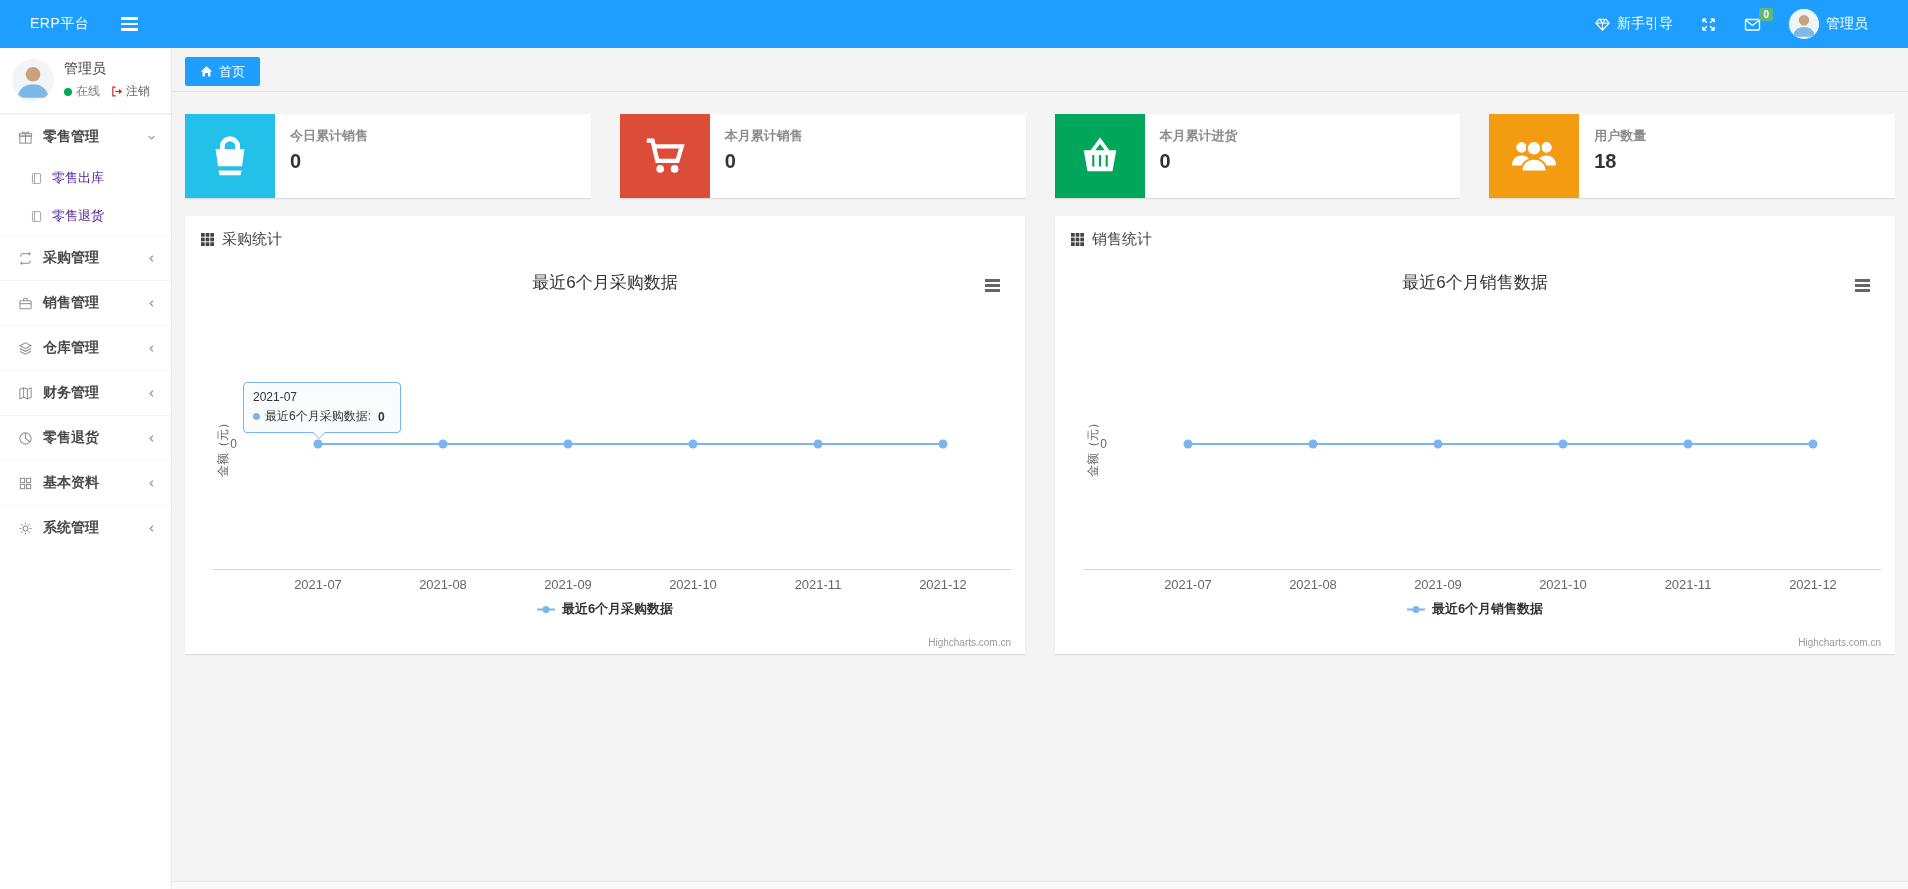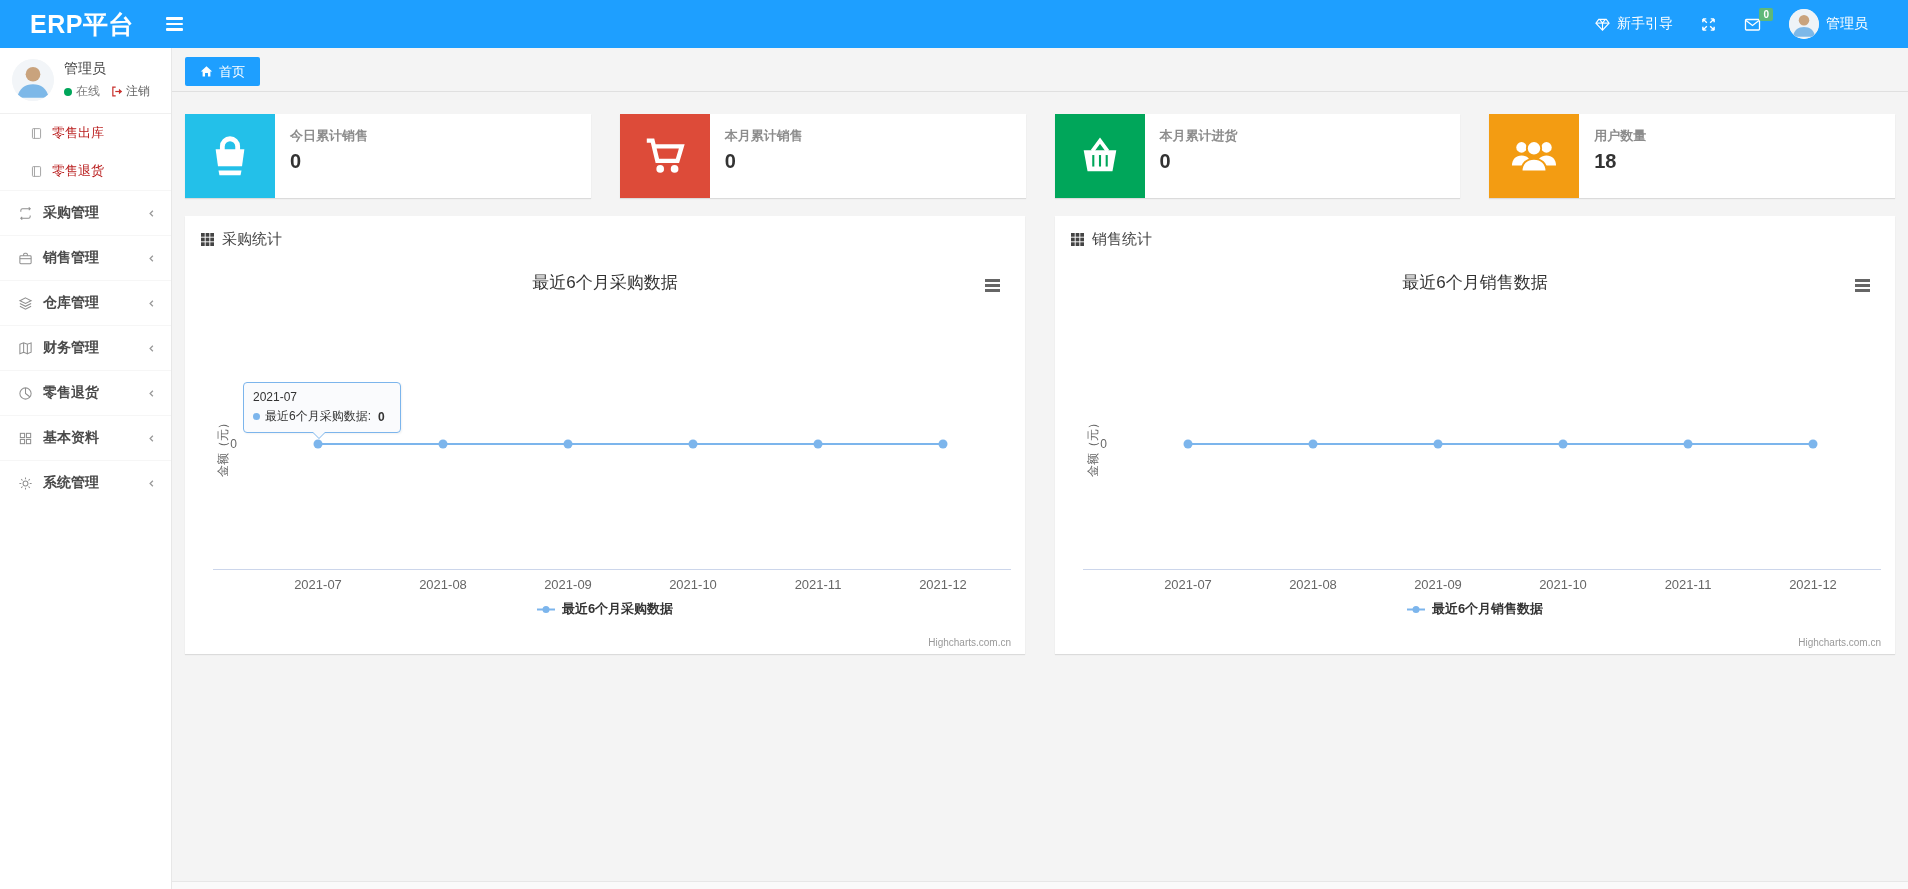--- a/index.html
+++ b/index.html
@@ -2,21 +2,21 @@
 <html><head>
 <meta charset="utf-8">
 <style>
   * { margin:0; padding:0; box-sizing:border-box; }
   html,body { width:1908px; height:889px; overflow:hidden;
     font-family:"Liberation Sans","DejaVu Sans",sans-serif; background:#f4f4f4; }
 
   
   .navbar { position:fixed; top:0; left:0; right:0; height:48px; background:#1e9fff;
     display:flex; align-items:center; color:#fff; z-index:50; }
-  .brand { font-size:25px; font-weight:bold; letter-spacing:.5px; padding:0 26px 0 30px; }
+  .brand { font-size:14px; font-weight:normal; letter-spacing:.5px; padding:0 26px 0 30px; }
   .nav-burger { display:flex; flex-direction:column; gap:3px; cursor:pointer; padding:6px; }
   .nav-burger span { width:17px; height:2.5px; background:#fff; border-radius:1px; }
   .nav-right { margin-left:auto; display:flex; align-items:center; gap:28px; padding-right:40px; }
   .nav-item { display:flex; align-items:center; gap:7px; font-size:14px; cursor:pointer; }
   .mail-wrap { position:relative; }
   .badge { position:absolute; top:-9px; right:-12px; background:#5fb878; color:#fff;
     font-size:10px; line-height:13px; padding:0 4px; border-radius:2px; font-weight:bold; }
   .avatar-sm { width:30px; height:30px; border-radius:50%; overflow:hidden; background:#eef3f7; }
 
   
@@ -26,21 +26,21 @@
   .avatar-lg { width:42px; height:42px; border-radius:50%; overflow:hidden; background:#f4f6f8; flex:none; }
   .user-name { font-size:14px; color:#444; margin-bottom:5px; }
   .user-status { font-size:12px; color:#777; display:flex; align-items:center; gap:4px; }
   .dot-online { width:8px; height:8px; border-radius:50%; background:#00a65a; display:inline-block; }
   .logout { display:inline-flex; align-items:center; gap:3px; margin-left:6px; color:#666; cursor:pointer; }
   .menu { border-top:1px solid #f0f0f0; }
   .menu-item { height:45px; display:flex; align-items:center; gap:10px; padding:0 14px 0 18px;
     font-size:14px; font-weight:600; color:#4a4a4a; cursor:pointer; border-top:1px solid #f6f6f6; }
   .menu-item .chev { margin-left:auto; display:flex; }
   .menu-sub { height:38px; display:flex; align-items:center; gap:9px; padding:0 14px 0 30px;
-    font-size:13px; font-weight:400; color:#b91c1c; cursor:pointer; }
+    font-size:13px; font-weight:400; color:#4c1d95; cursor:pointer; }
   .micon { flex:none; display:flex; }
 
   
   .main { margin-left:172px; padding-top:48px; }
   .tabbar { padding:9px 0 0 13px; border-bottom:1px solid #e0e0e0; height:44px; }
   .tab-home { display:inline-flex; align-items:center; gap:6px; height:29px; padding:0 15px;
     background:#1e9fff; color:#fff; font-size:13px; border-radius:2px; cursor:pointer; }
 
   .cards { display:flex; gap:29px; margin:22px 13px 0; height:84px; }
   .card { flex:1; background:#fff; display:flex; box-shadow:0 1px 1px rgba(0,0,0,.10); }
@@ -164,20 +164,36 @@
             <line x1="6.5" y1="8" x2="12" y2="8" stroke="#c9302c" stroke-width="1.5"></line>
             <path d="M11 4.5L15 8l-4 3.5z" fill="#c9302c"></path>
           </svg>
           <span>注销</span>
         </span>
       </div>
     </div>
   </div>
 
   <nav class="menu">
+    <div class="menu-item">
+      <span class="micon">
+        <svg width="15" height="15" viewBox="0 0 16 16" fill="none" stroke="#8f8f8f" stroke-width="1.1">
+          <rect x="2" y="6.5" width="12" height="7.5"></rect>
+            <rect x="1.5" y="4" width="13" height="2.5"></rect>
+          <line x1="8" y1="4" x2="8" y2="14"></line>
+            <path d="M8 4C6.2 1.2 3.4 1.8 4.8 4M8 4c1.8-2.8 4.6-2.2 3.2 0"></path>
+        </svg>
+      </span>
+      <span>零售管理</span>
+      <span class="chev">
+        <svg width="11" height="11" viewBox="0 0 12 12" stroke="#999" fill="none" stroke-width="1.4">
+            <path d="M3 4.5l3 3 3-3"></path>
+          </svg>
+      </span>
+    </div>
     <div class="menu-sub">
       <span class="micon">
         <svg width="13" height="13" viewBox="0 0 16 16" fill="none" stroke="#9a9a9a" stroke-width="1.1">
           <rect x="3" y="2" width="10" height="12" rx="1"></rect>
             <line x1="5.5" y1="2" x2="5.5" y2="14"></line>
         </svg>
       </span>
       <span>零售出库</span>
     </div>
     <div class="menu-sub">

